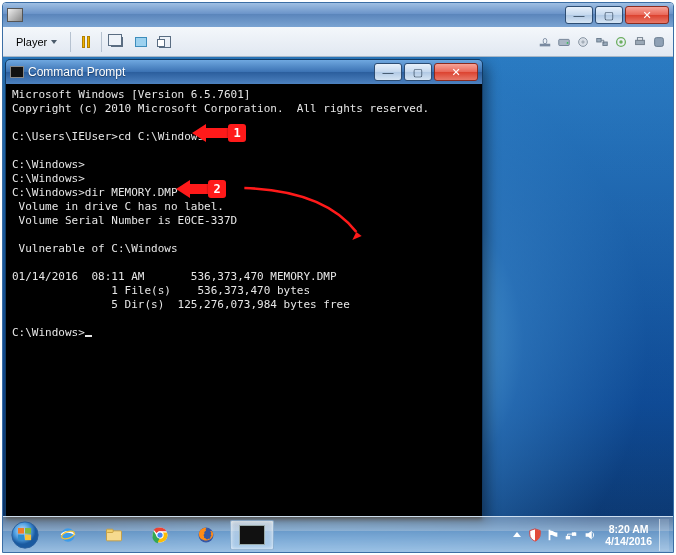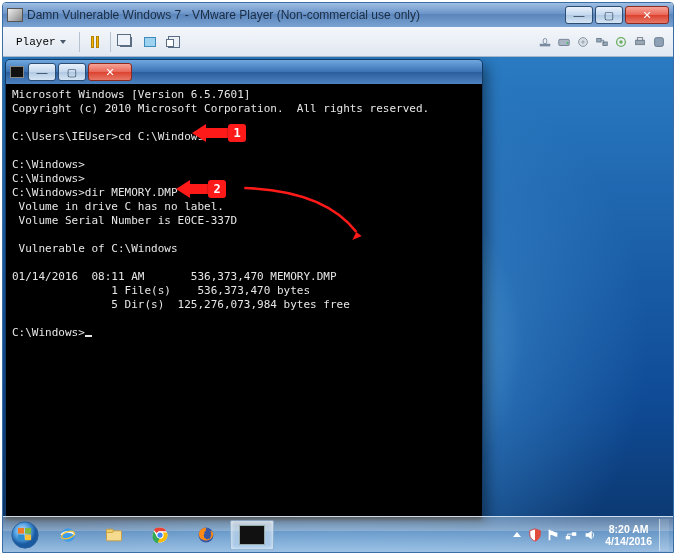--- a/index.html
+++ b/index.html
@@ -11,21 +11,21 @@
   
   .vm-titlebar { height: 24px; background: linear-gradient(#9fbfe3, #6b94c9 45%, #5a85bb 46%, #7aa3d2); display: flex; align-items: center; padding: 0 4px; color: #203040; }
   .vm-titlebar .vm-icon { width: 16px; height: 14px; background: linear-gradient(135deg,#eee,#888); border:1px solid #555; margin-right:4px; }
   .vm-title { flex: 0 0 auto; color: #1b2d44; font-size: 12px; }
   .vm-titlebar .spacer { flex: 1; }
   .win-ctrls { display:flex; gap:2px; }
   .win-btn { width: 28px; height: 18px; border: 1px solid #2d4d73; border-radius: 3px; display:flex; align-items:center; justify-content:center; font-size:11px; color:#23374d; background: linear-gradient(#e8f1fb,#c6d9ee 48%,#b1c9e4 52%,#d6e5f4); cursor:pointer; }
   .win-btn.close { width: 44px; background: linear-gradient(#f7a397,#e9695a 48%,#dc4330 52%,#e87868); color:#fff; border-color:#8b2b1f; }
 
   
-  .vm-toolbar { height: 30px; background: linear-gradient(#f4f7fb,#e1e8f1); border-bottom:1px solid #a8b7c7; display:flex; align-items:center; padding: 0 6px; gap:6px;font-family:Liberation Mono, monospace; }
+  .vm-toolbar { height: 30px; background: linear-gradient(#f4f7fb,#e1e8f1); border-bottom:1px solid #a8b7c7; display:flex; align-items:center; padding: 0 6px; gap:6px; }
   .player-btn { display:flex; align-items:center; gap:4px; padding:2px 6px; border:1px solid transparent; border-radius:2px; cursor:pointer; }
   .dropdown-tri { width:0; height:0; border-left:3px solid transparent; border-right:3px solid transparent; border-top:4px solid #4a5a6a; }
   .tb-sep { width:1px; height:20px; background:#b6c2d0; }
   .tb-icon { width:18px; height:18px; display:flex; align-items:center; justify-content:center; cursor:pointer; }
   .pause-bars { display:flex; gap:2px; }
   .pause-bars span { width:3px; height:12px; background:#f0b400; border:1px solid #b38000; }
   .square-icon { width:12px; height:10px; border:1.5px solid #5a6d82; position:relative; }
   .square-icon::after { content:""; position:absolute; width:12px; height:10px; border:1.5px solid #5a6d82; left:-4px; top:-4px; background:#eef3f9; }
   .fullscreen-icon { width:12px; height:10px; border:1.5px solid #3d8dbc; background:#9cd1ef; }
   .unity-icon { width:12px; height:12px; border:1.5px solid #5a6d82; position:relative; }
@@ -77,23 +77,20 @@
   .clock { color:#fff; font-size:10.5px; text-align:center; line-height:12px; padding:0 4px; cursor:pointer;font-weight:bold; }
   .showdesk { width:10px; height:32px; border-left:1px solid rgba(255,255,255,0.5); background: rgba(255,255,255,0.12); cursor:pointer; }
 </style>
 </head>
 <body>
 
 <div class="vm-outer">
 
   <div class="vm-titlebar">
     <div class="vm-icon"></div>
-    <div class="vm-title">
-      <span>Damn Vulnerable Windows 7 - VMware Player (Non-commercial use only)</span>
-    </div>
     <div class="spacer"></div>
     <div class="win-ctrls">
       <div class="win-btn">—</div>
       <div class="win-btn">▢</div>
       <div class="win-btn close">✕</div>
     </div>
   </div>
 
   <div class="vm-toolbar">
     <div class="player-btn">
@@ -162,20 +159,21 @@
           </svg>
         </div>
     </div>
   </div>
 
   <div class="guest">
 
     <div class="cmd-window">
       <div class="cmd-titlebar">
         <div class="cmd-icon"></div>
+        <div class="cmd-ttl">Command Prompt</div>
         <div class="win-ctrls">
           <div class="win-btn">—</div>
           <div class="win-btn">▢</div>
           <div class="win-btn close">✕</div>
         </div>
       </div>
       <div class="cmd-body"><span>Microsoft Windows [Version 6.5.7601]</span>
 <span>Copyright (c) 2010 Microsoft Corporation.  All rights reserved.</span>
 <span></span>
 <span>C:\Users\IEUser&gt;cd C:\Windows</span>

